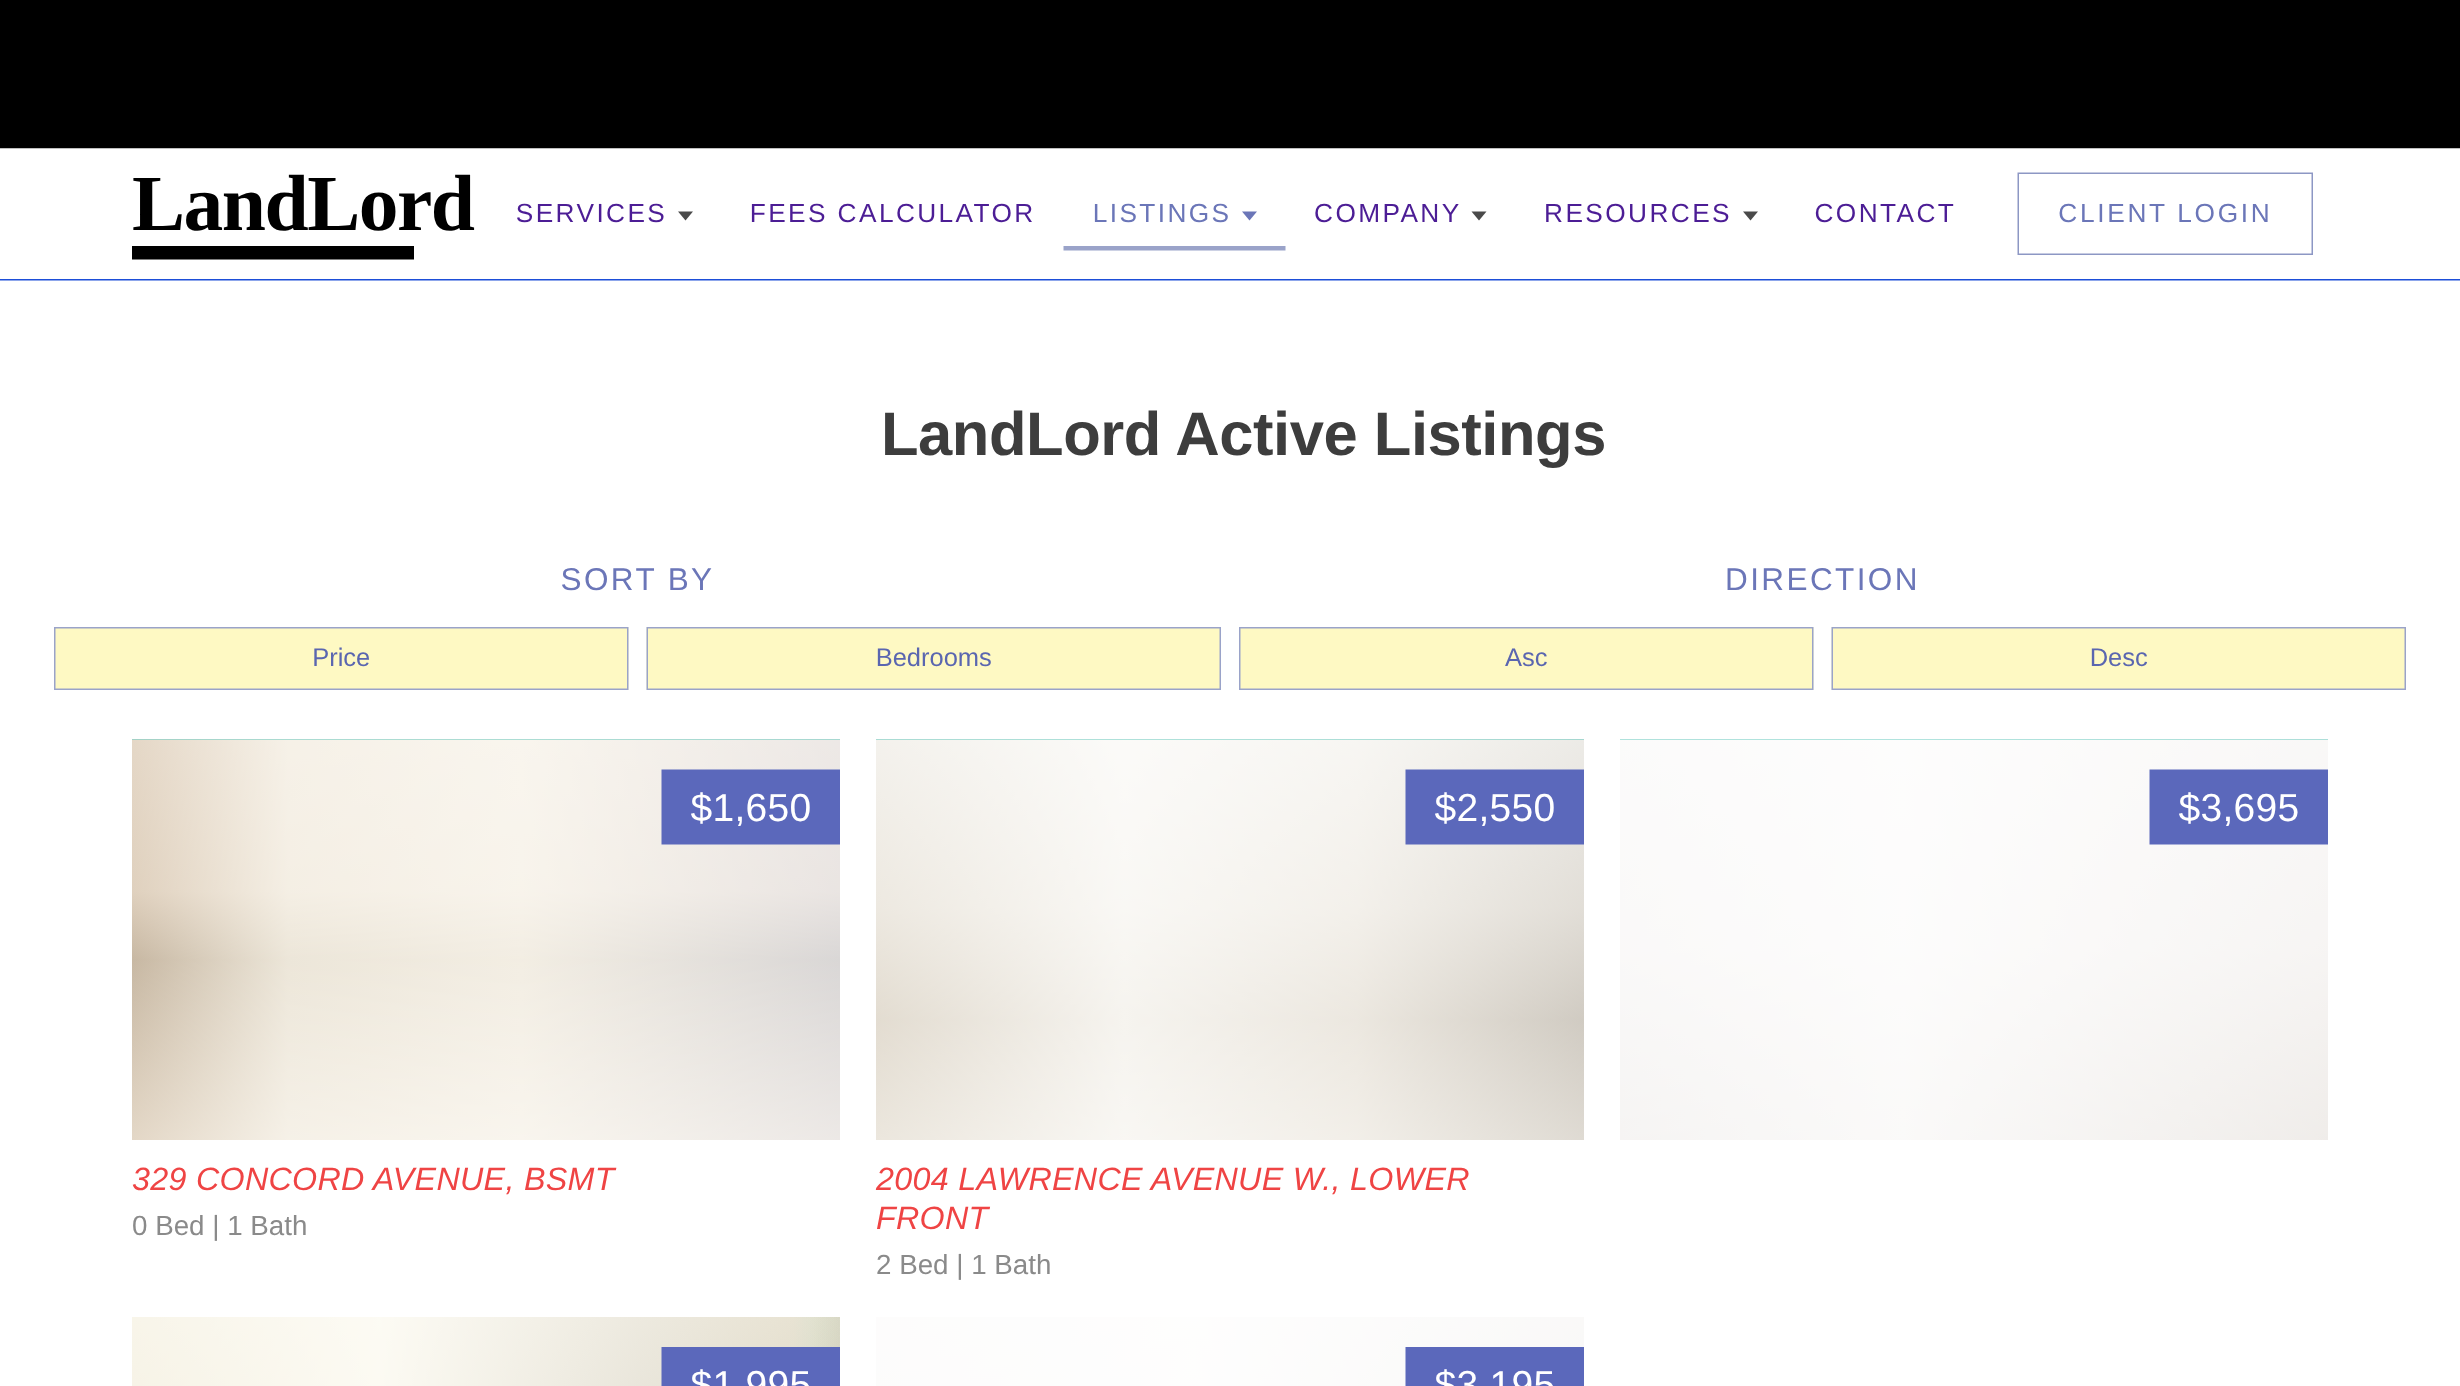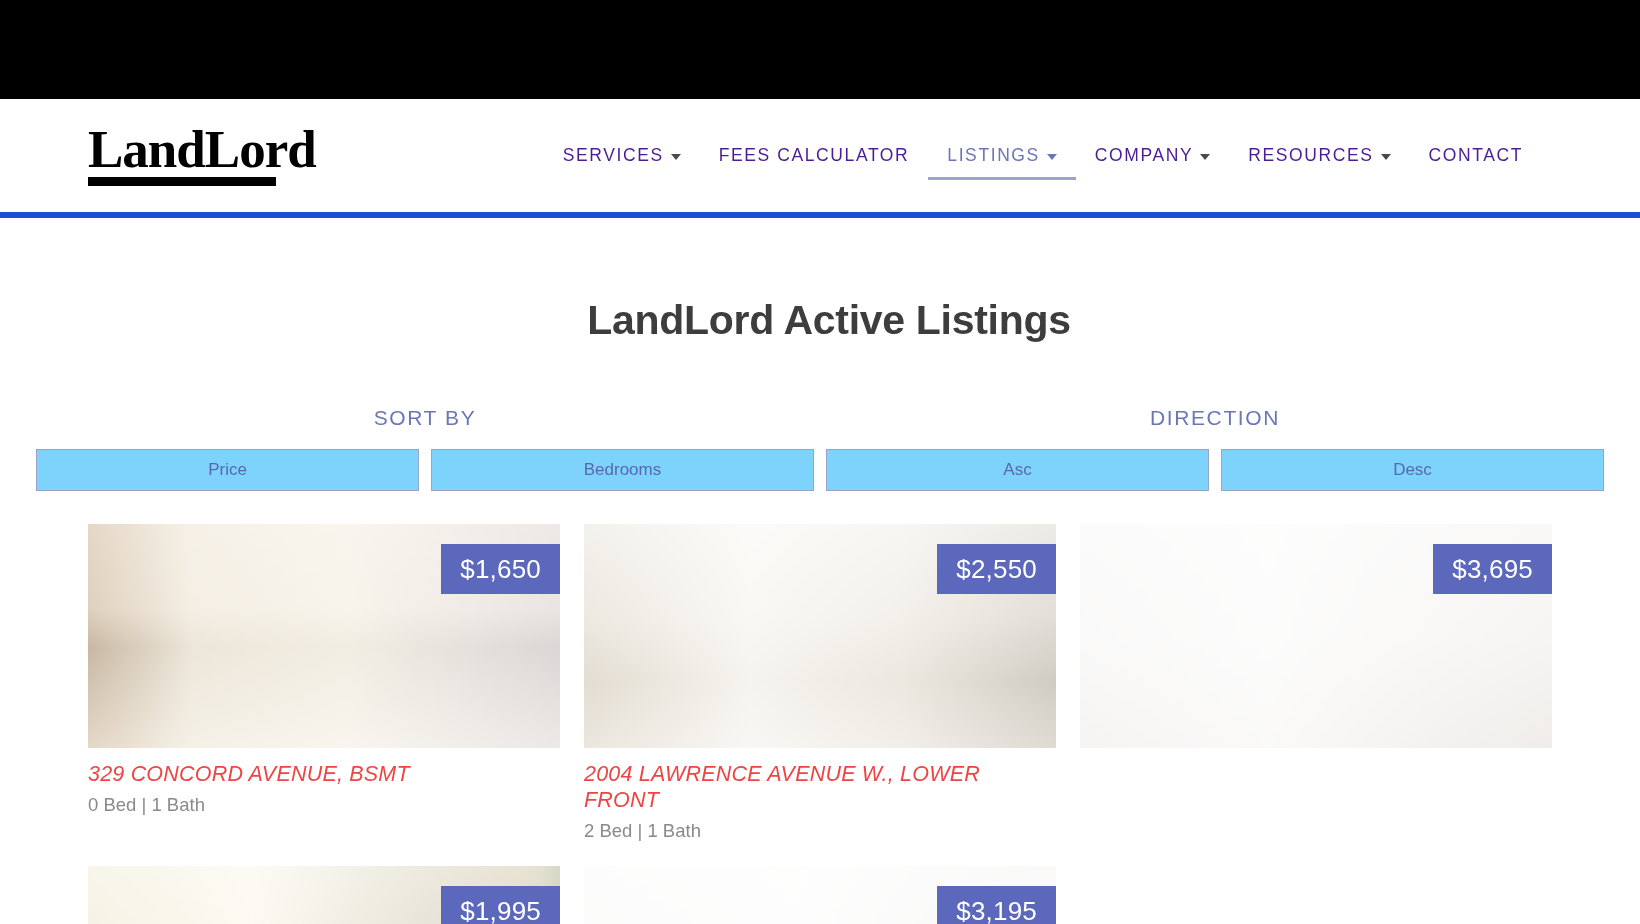--- a/index.html
+++ b/index.html
@@ -12,23 +12,23 @@
 
   
   .topband {
     height:99px;
     background:#000000;
     width:100%;
   }
 
   
   .header {
-    height:119px;
+    height:88px;
     background:#ffffff;
-    border-bottom:6px solid #1d4ed8;
+    border-bottom:1px solid #1d4ed8;
     display:flex;
     align-items:center;
     position:relative;
   }
   .logo-wrap {
     margin-left:88px;
     display:flex;
     flex-direction:column;
     align-items:stretch;
     width:188px;
@@ -124,21 +124,21 @@
     text-align:center;
     color:#6b76b8;
     font-size:21px;
     letter-spacing:1.6px;
     margin-bottom:19px;
   }
   .ctrl-btns { display:flex; gap:12px; }
   .ctrl-btn {
     flex:1;
     border:1px solid #9aa3c9;
-    background:#7dd3fc;
+    background:#fef9c3;
     color:#5a66b0;
     font-size:17px;
     padding:10px 4px;
     text-align:center;
     cursor:pointer;
     font-family:"Liberation Sans", sans-serif;
   }
 
   
   .grid {
@@ -146,21 +146,21 @@
     padding:0 88px;
     display:grid;
     grid-template-columns:repeat(3, 1fr);
     column-gap:24px;
     row-gap:24px;
   }
   .card { position:relative; }
   .card-img {
     position:relative;
     width:100%;
-    height:224px;
+    height:267px;
     overflow:hidden;
     background:#14b8a6;
   }
   .card-img .photo {
     position:absolute;
     inset:0;
   }
   .price-badge {
     position:absolute;
     top:20px;
@@ -248,20 +248,21 @@
 
     <div class="nav-item">
       <span>RESOURCES</span>
       <span class="caret"></span>
     </div>
 
     <div class="nav-item">
       <span>CONTACT</span>
     </div>
 
+    <div class="login-btn">CLIENT LOGIN</div>
   </div>
 </div>
 
 <div class="page">
 
   <h1 class="page-title">LandLord Active Listings</h1>
 
   <div class="controls">
 
     <div class="ctrl-group">

